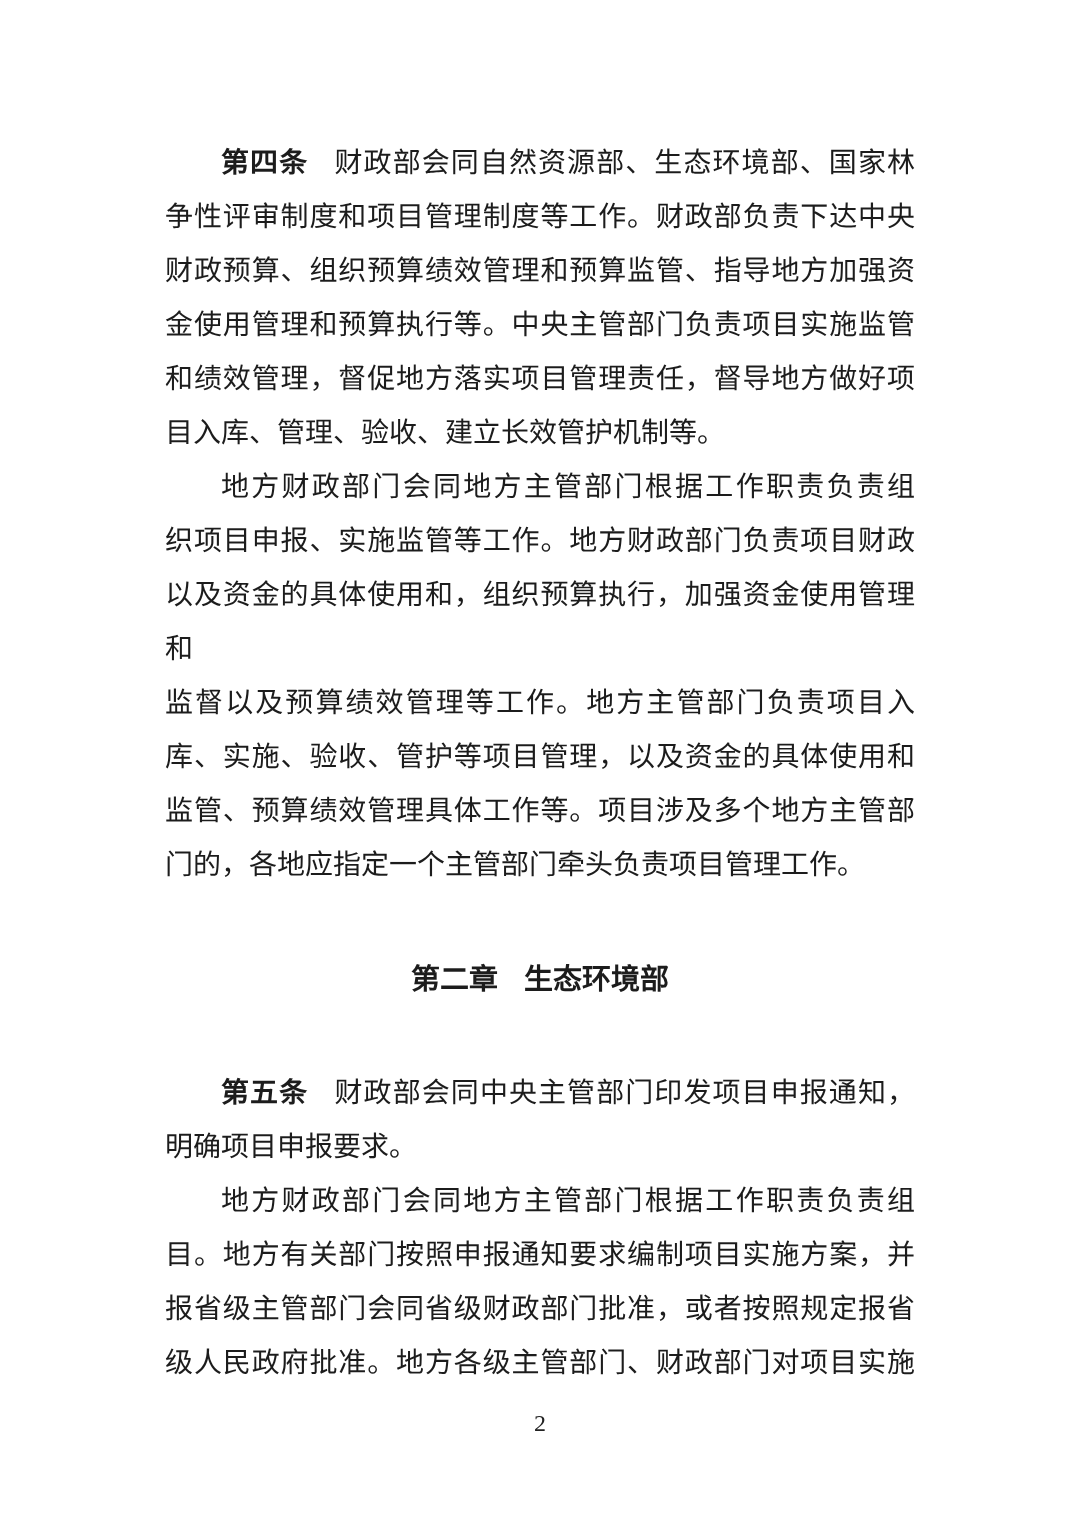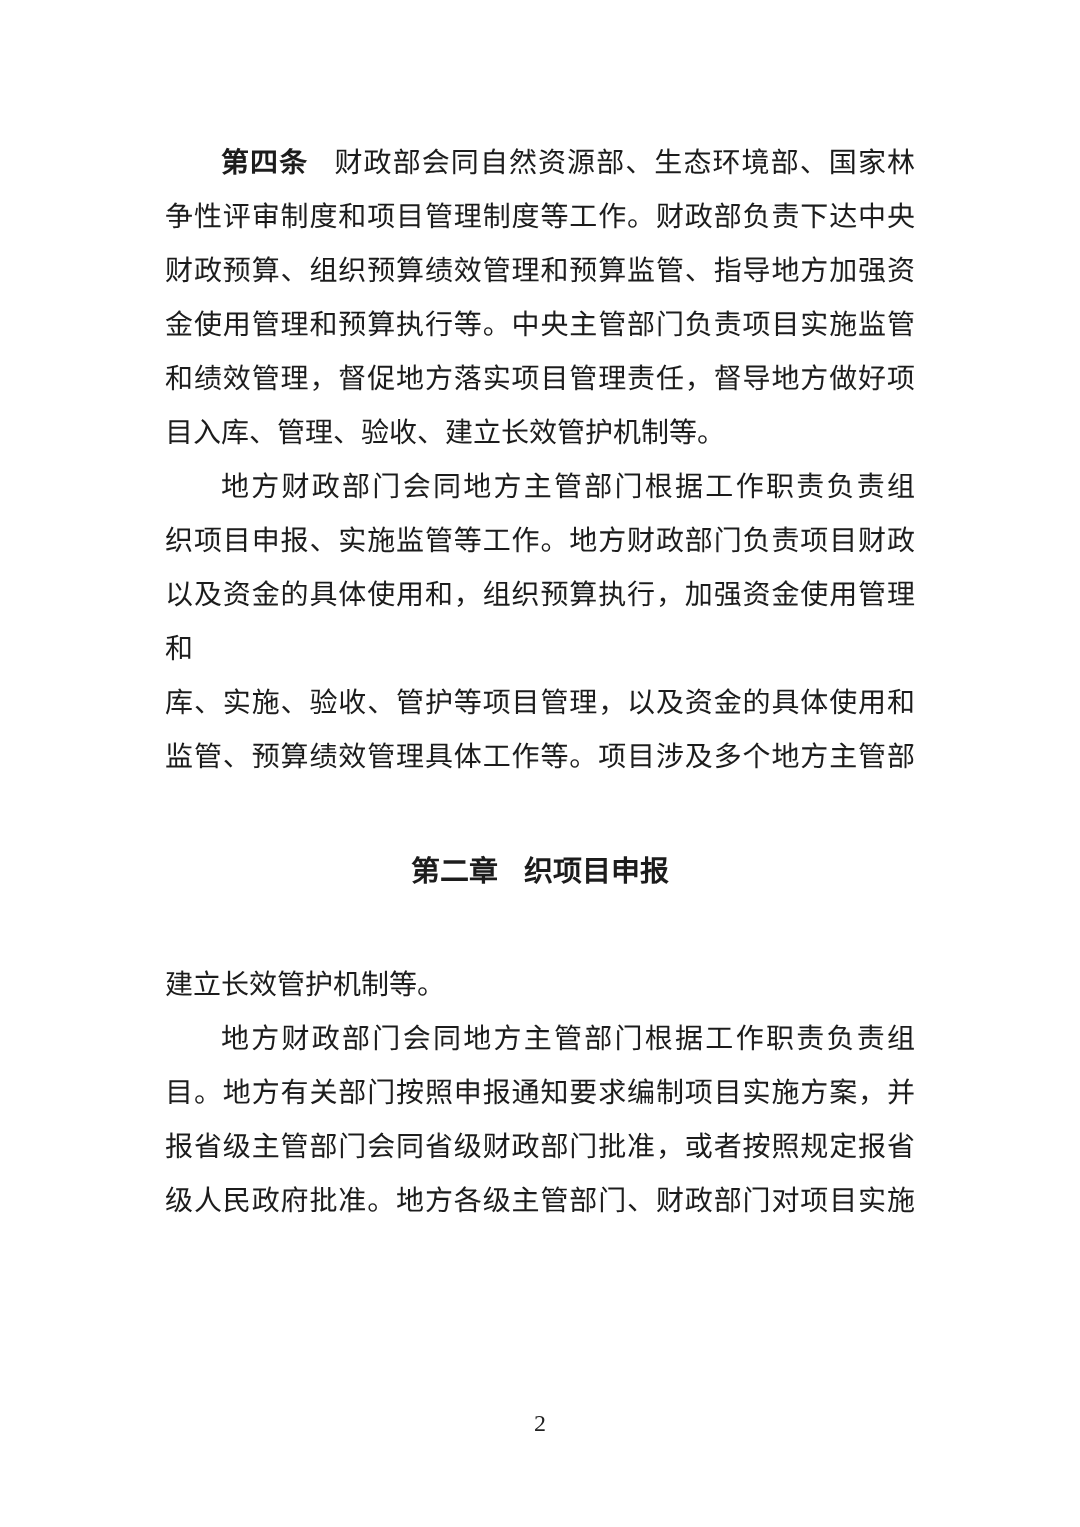--- a/index.html
+++ b/index.html
@@ -89,28 +89,31 @@
       <div class="line">财政预算、组织预算绩效管理和预算监管、指导地方加强资</div>
       <div class="line">金使用管理和预算执行等。中央主管部门负责项目实施监管</div>
       <div class="line">和绩效管理，督促地方落实项目管理责任，督导地方做好项</div>
       <div class="line last">目入库、管理、验收、建立长效管护机制等。</div>
     </div>
 
     <div>
       <div class="line first-line">地方财政部门会同地方主管部门根据工作职责负责组</div>
       <div class="line">织项目申报、实施监管等工作。地方财政部门负责项目财政</div>
       <div class="line">以及资金的具体使用和，组织预算执行，加强资金使用管理和</div>
+      <div class="line">监督以及预算绩效管理等工作。地方主管部门负责项目入</div>
       <div class="line">库、实施、验收、管护等项目管理，以及资金的具体使用和</div>
       <div class="line">监管、预算绩效管理具体工作等。项目涉及多个地方主管部</div>
+      <div class="line last">门的，各地应指定一个主管部门牵头负责项目管理工作。</div>
     </div>
 
-    <div class="chapter-heading"><span>第二章</span><span class="chapter-gap"></span><span>织项目申报</span></div>
+    <div class="chapter-heading"><span>第二章</span><span class="chapter-gap"></span><span>生态环境部</span></div>
 
     <div>
-      <div class="line last">建立长效管护机制等。</div>
+      <div class="line first-line"><span class="article-label">第五条</span><span class="label-gap"></span><span>财政部会同中央主管部门印发项目申报通知，</span></div>
+      <div class="line last">明确项目申报要求。</div>
     </div>
 
     <div>
       <div class="line first-line">地方财政部门会同地方主管部门根据工作职责负责组</div>
       <div class="line">目。地方有关部门按照申报通知要求编制项目实施方案，并</div>
       <div class="line">报省级主管部门会同省级财政部门批准，或者按照规定报省</div>
       <div class="line">级人民政府批准。地方各级主管部门、财政部门对项目实施</div>
     </div>
 
   </div>

